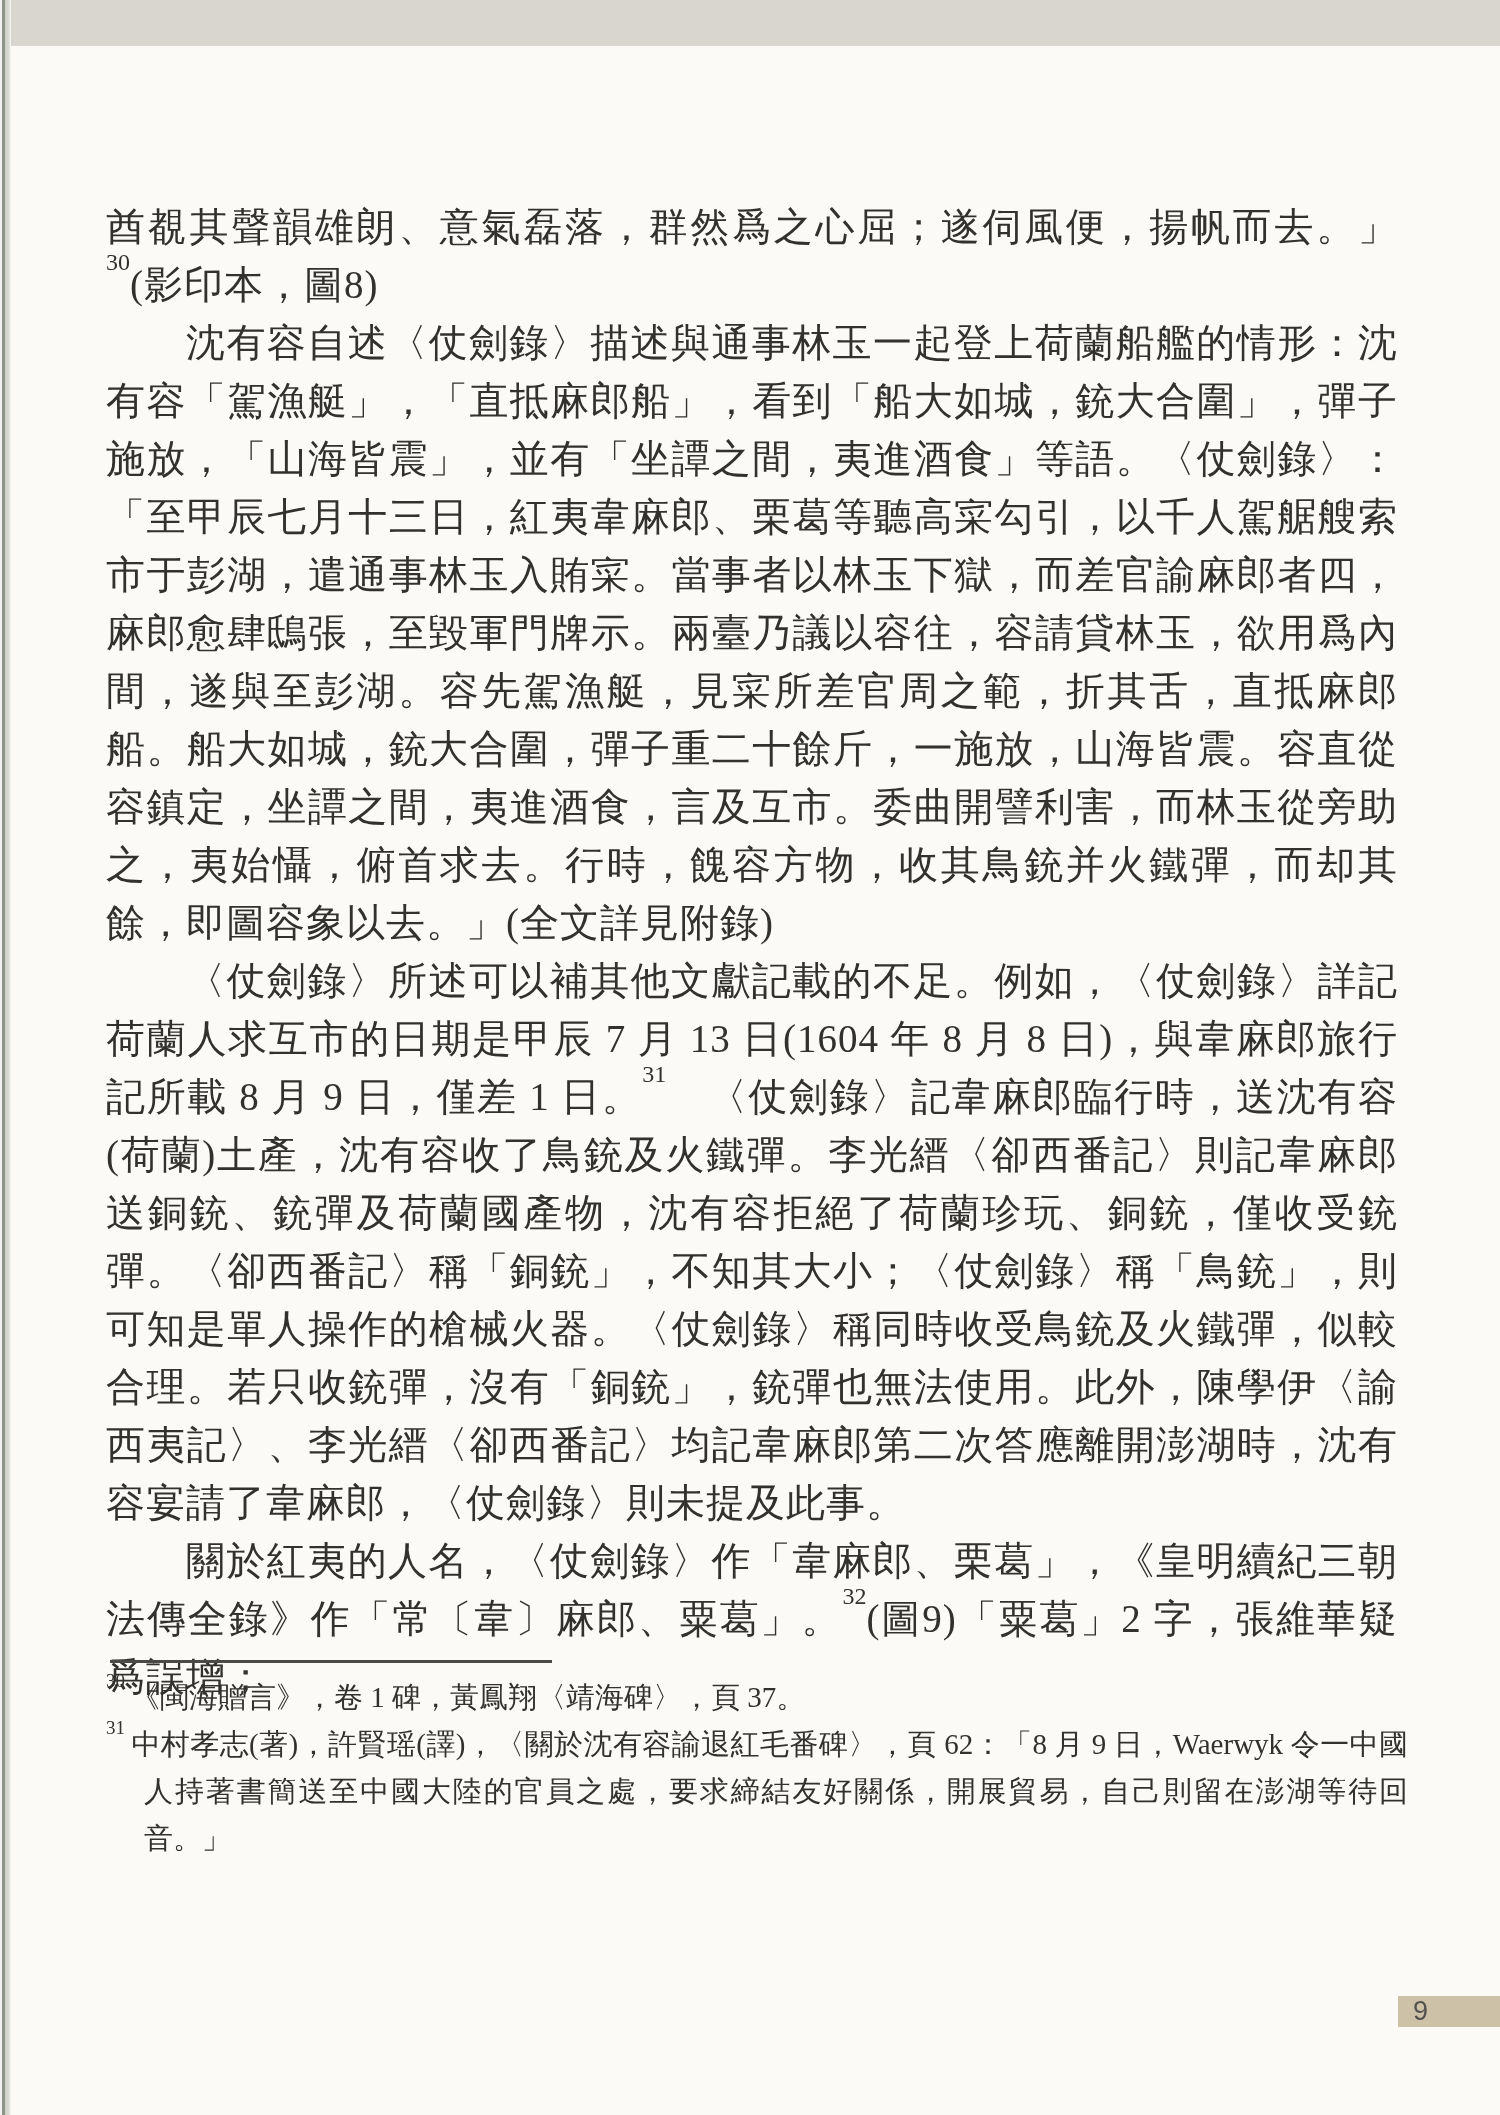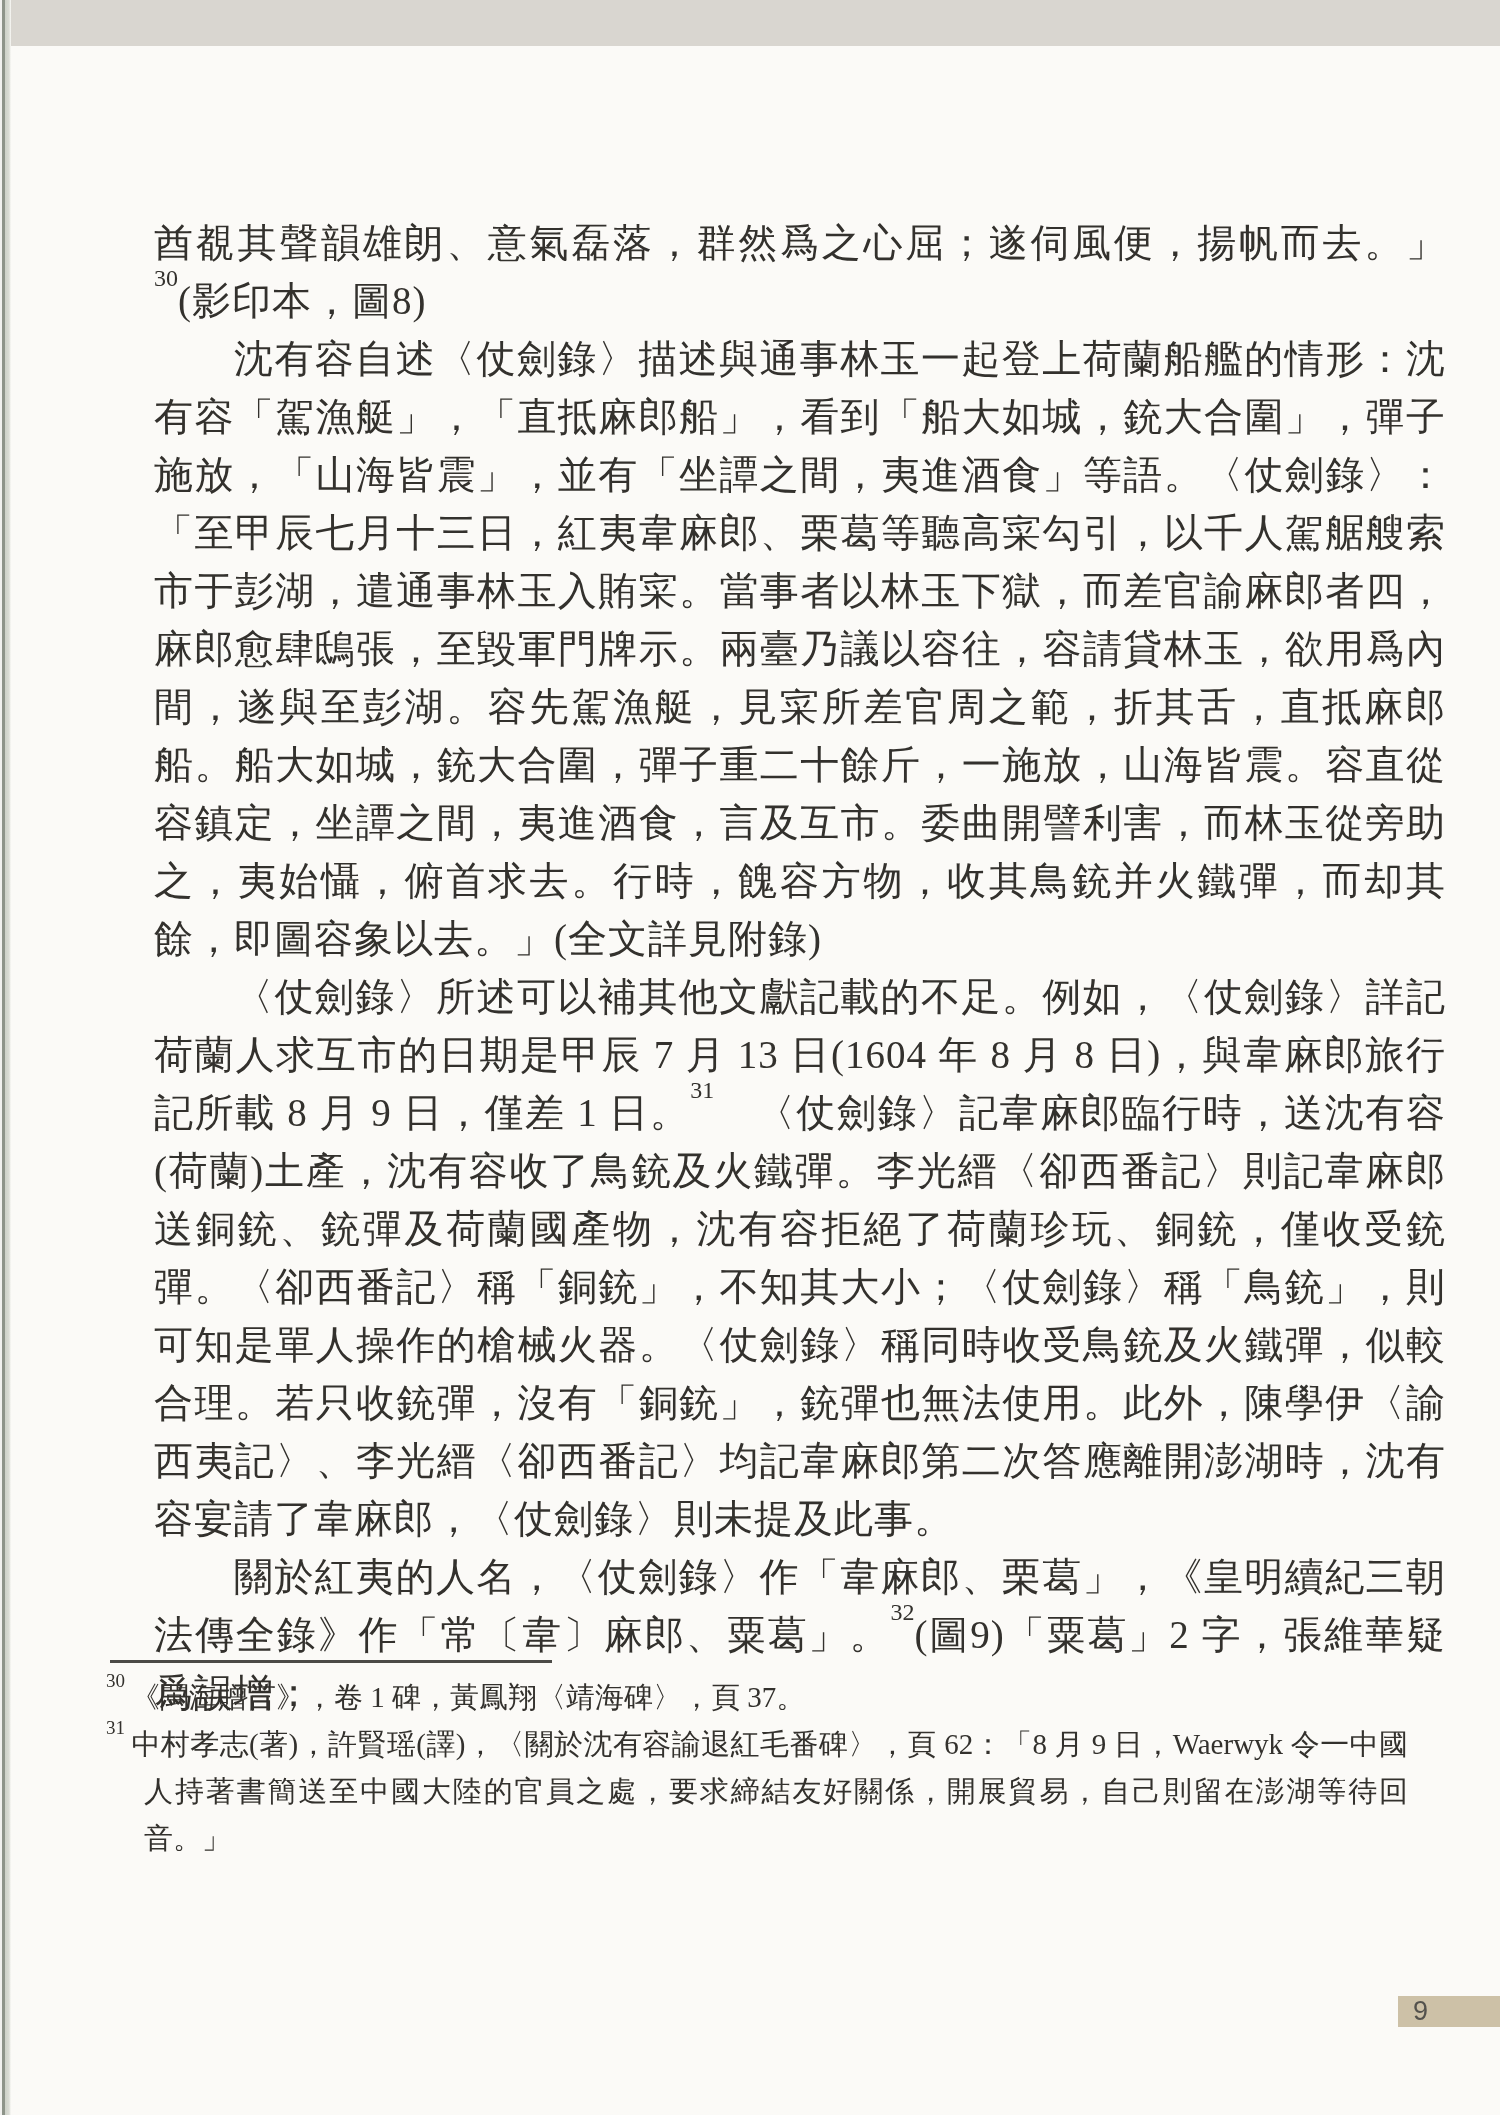--- a/index.html
+++ b/index.html
@@ -19,26 +19,25 @@
   .left-edge {
     position: absolute; top: 0; left: 0;
     width: 11px; height: 2115px;
     background: linear-gradient(90deg,
       #f1f1ef 0px, #f1f1ef 2px,
       #8e948a 2px, #8e948a 5px,
       #cdd1c8 5px, #dadcd5 9px,
       #fbfaf7 11px);
   }
   .content {
-    position: absolute; top: 214px; left: 106px;
+    position: absolute; top: 198px; left: 106px;
     width: 1292px;
     font-size: 39px; line-height: 58px;
     text-align: justify;
     letter-spacing: 1px;
-    margin-left: 48px;
   }
   .content p { margin: 0; }
   .content p.indent { text-indent: 80px; }
   sup.fnref {
     font-size: 24px; line-height: 0;
     position: relative; top: -14px;
     letter-spacing: 0;
   }
   .footnote-sep {
     position: absolute; top: 1660px; left: 110px;

